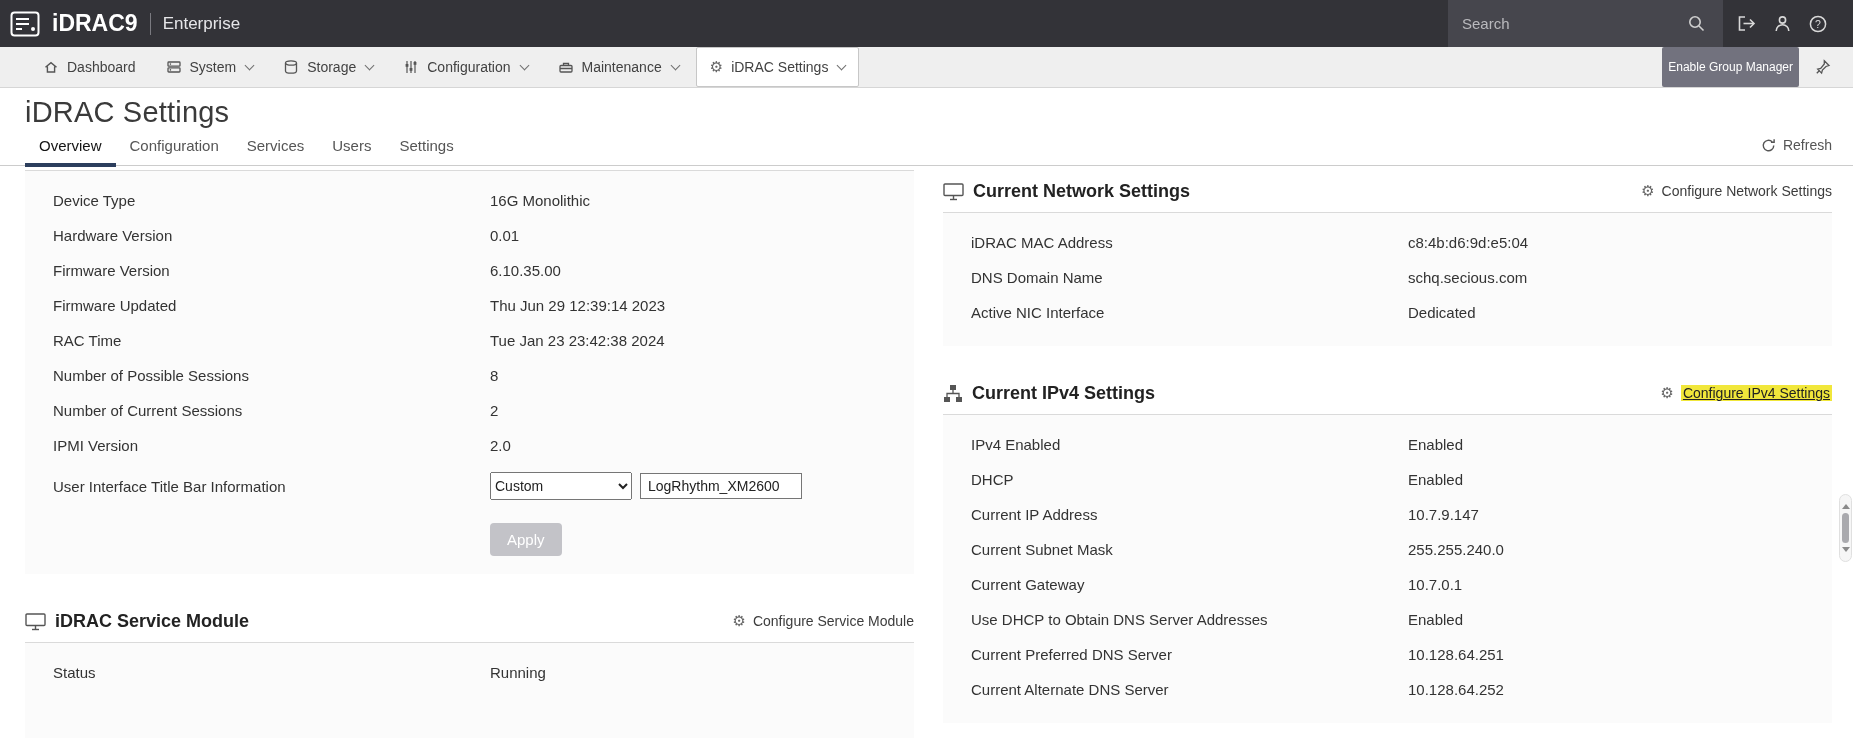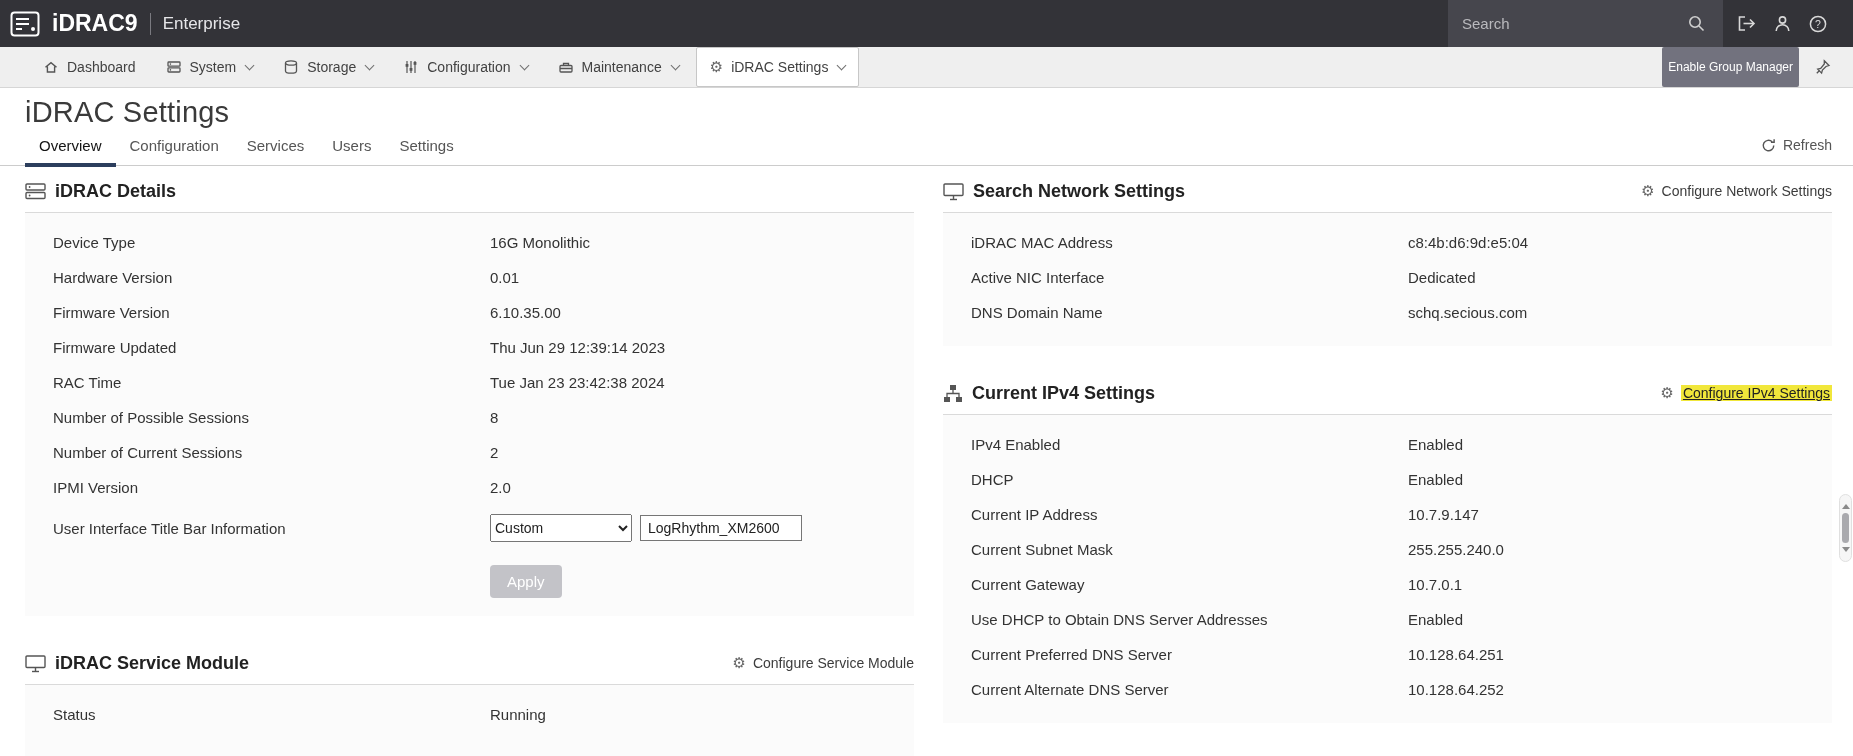--- a/index.html
+++ b/index.html
@@ -195,31 +195,20 @@
     </span>
     <span>Refresh</span>
   </div>
 </div>
 
 <main class="content">
 
   <div class="col">
 
     <section class="card">
-      <div class="card-head">
-        <span>
-          <svg width="21" height="19" viewBox="0 0 21 19">
-            <rect x="1" y="2" width="19" height="6" rx="1" fill="none" stroke="#555" stroke-width="1.4"></rect>
-            <rect x="1" y="10.5" width="19" height="6" rx="1" fill="none" stroke="#555" stroke-width="1.4"></rect>
-            <circle cx="4.6" cy="5" r=".9" fill="#555"></circle>
-              <circle cx="4.6" cy="13.5" r=".9" fill="#555"></circle>
-          </svg>
-        </span>
-        <span class="card-title">iDRAC Details</span>
-      </div>
       <div class="card-body">
         <div>
 
             <div class="row">
               <span class="lab">Device Type</span>
               <span class="val">16G Monolithic</span>
             </div>
 
             <div class="row">
               <span class="lab">Hardware Version</span>
@@ -302,42 +291,42 @@
 
     <section class="card">
       <div class="card-head">
         <span>
           <svg width="21" height="19" viewBox="0 0 21 19">
             <rect x="1" y="2" width="19" height="11.5" rx="1" fill="none" stroke="#555" stroke-width="1.4"></rect>
             <line x1="7" y1="17.5" x2="14" y2="17.5" stroke="#555" stroke-width="1.4"></line>
             <line x1="10.5" y1="13.5" x2="10.5" y2="17" stroke="#555" stroke-width="1.4"></line>
           </svg>
         </span>
-        <span class="card-title">Search Network Settings</span>
+        <span class="card-title">Current Network Settings</span>
         <span class="card-action">
           <span class="gear">⚙</span>
           <span>Configure Network Settings</span>
         </span>
       </div>
       <div class="card-body">
         <div>
 
             <div class="row">
               <span class="lab">iDRAC MAC Address</span>
               <span class="val">c8:4b:d6:9d:e5:04</span>
             </div>
 
             <div class="row">
+              <span class="lab">DNS Domain Name</span>
+              <span class="val">schq.secious.com</span>
+            </div>
+
+            <div class="row">
               <span class="lab">Active NIC Interface</span>
               <span class="val">Dedicated</span>
-            </div>
-
-            <div class="row">
-              <span class="lab">DNS Domain Name</span>
-              <span class="val">schq.secious.com</span>
             </div>
           </div>
       </div>
     </section>
 
     <section class="card">
       <div class="card-head">
         <span>
           <svg width="20" height="19" viewBox="0 0 20 19">
             <rect x="7" y="1" width="6" height="5" fill="#555"></rect>

